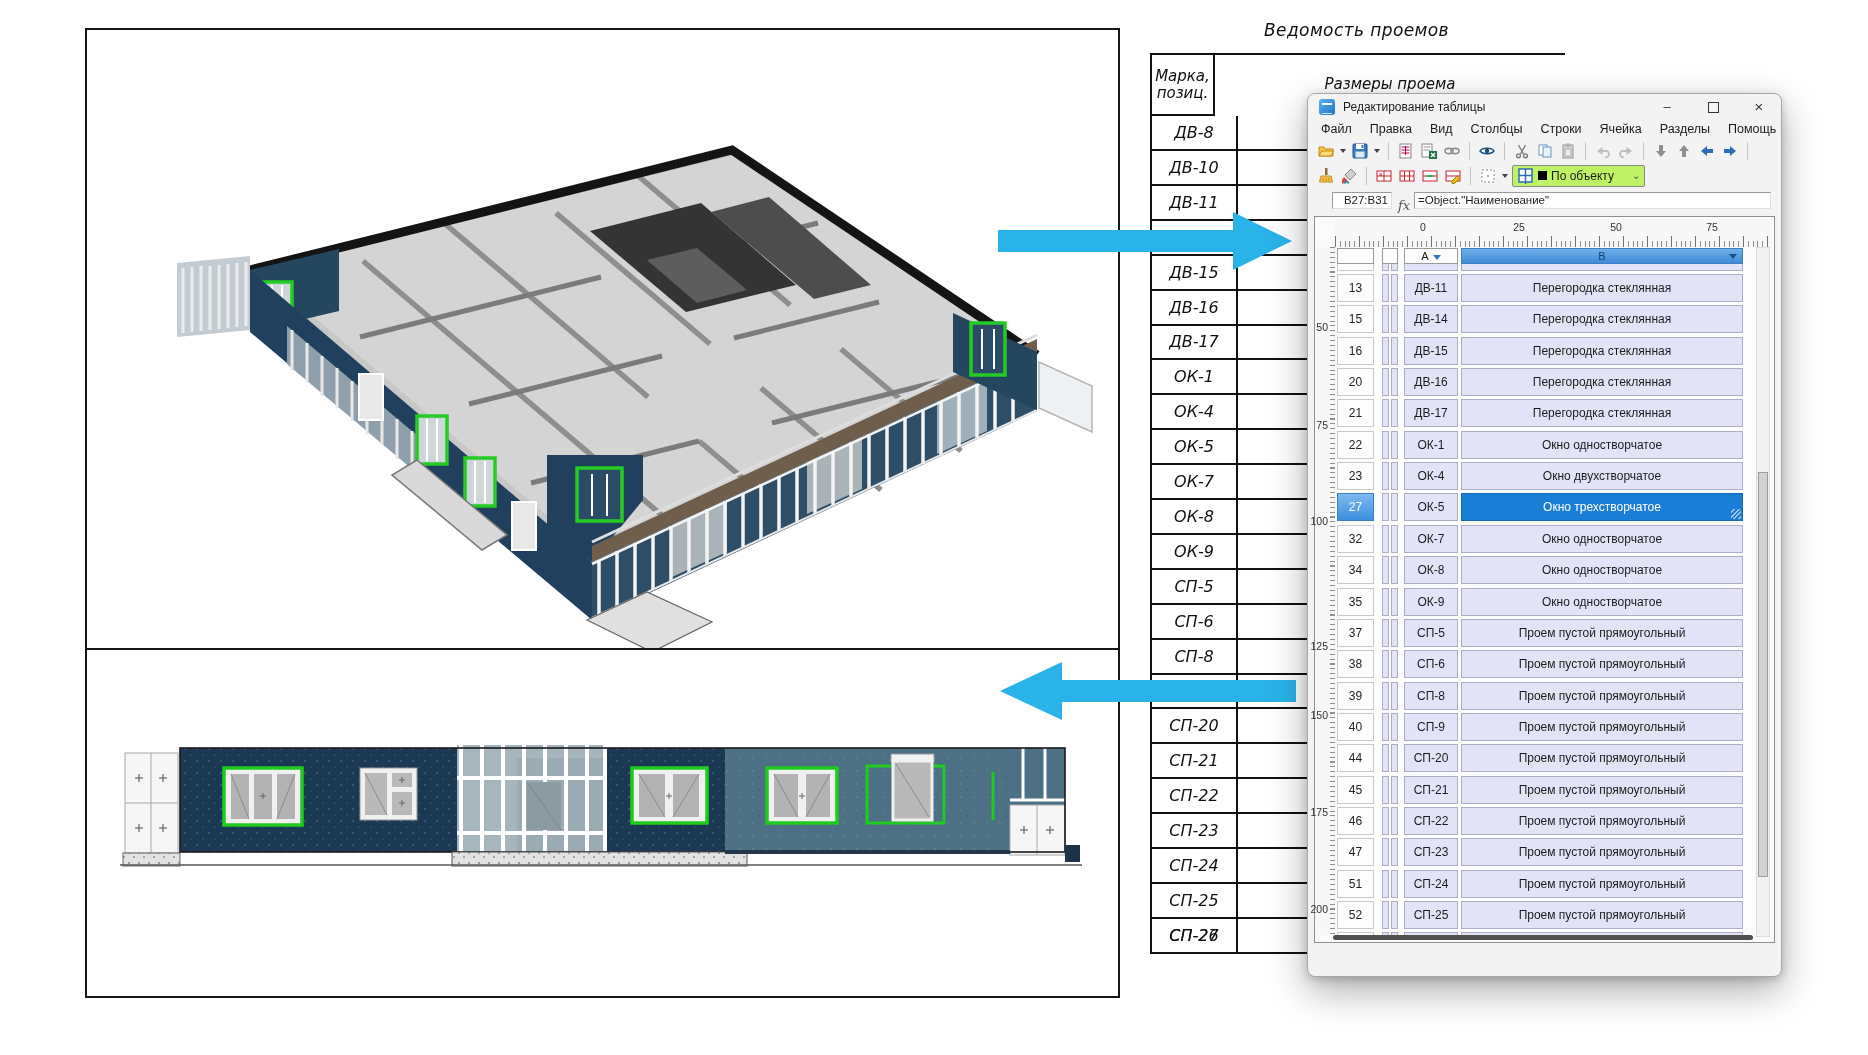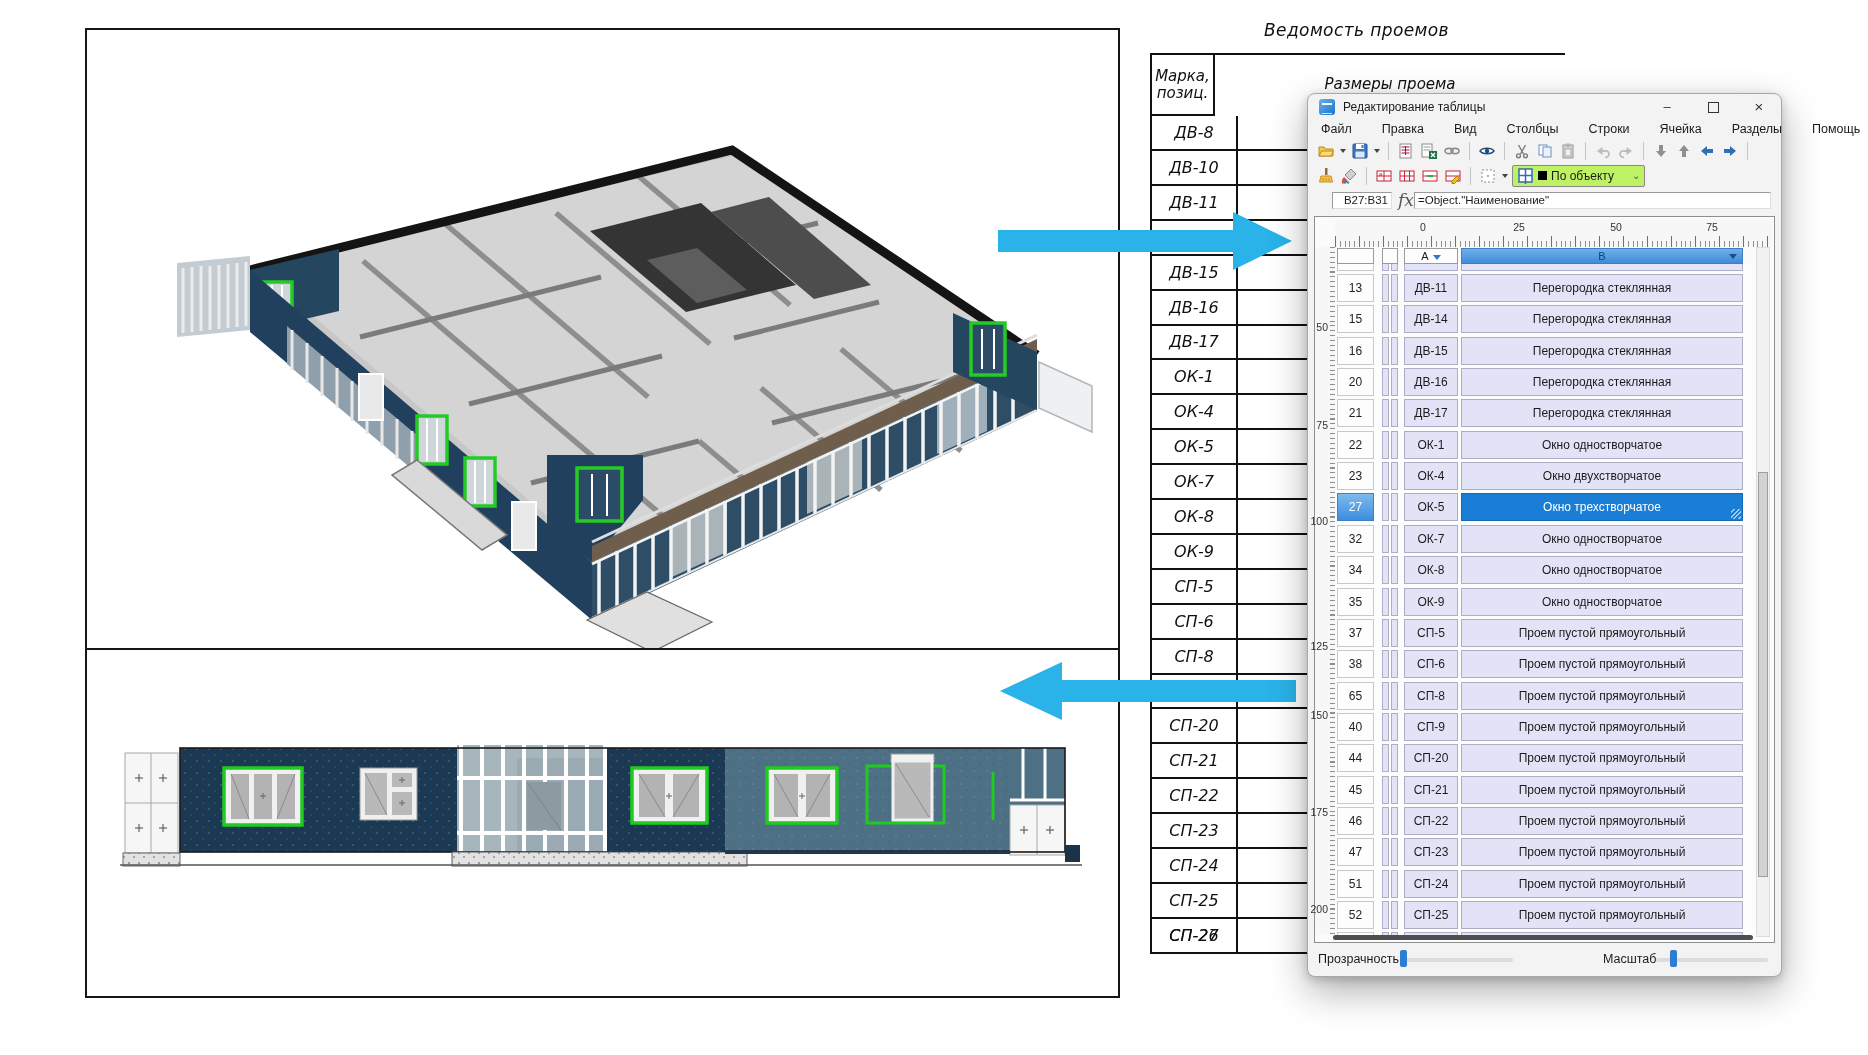--- a/index.html
+++ b/index.html
@@ -41,43 +41,43 @@
             background:linear-gradient(135deg,#62b4ef,#1e72c8);}
   #app-icon:after{content:"";position:absolute;left:3px;top:4px;width:10px;height:8px;
             border-top:2px solid #fff;border-bottom:1px solid #cfe6fa;}
   #dlg-title{position:absolute;left:35px;top:6px;font-size:12px;}
   .winbtn{position:absolute;top:0;width:34px;height:26px;text-align:center;line-height:26px;
           font-size:13px;color:#333;}
   #btn-min{left:342px;} #btn-max{left:388px;} #btn-close{left:434px;font-size:15px;}
   #btn-max i{display:inline-block;width:9px;height:9px;border:1.2px solid #333;margin-top:8px;}
   
   #menubar{position:absolute;left:0;top:26px;width:100%;height:19px;display:flex;
-           gap:16px;padding-left:6px;box-sizing:border-box;}
+           gap:4px;padding-left:6px;box-sizing:border-box;}
   .menu-item{padding:2px 7px;font-size:12.5px;}
   
   .toolbar{position:absolute;left:0;width:100%;display:flex;align-items:center;gap:3px;
            padding-left:8px;box-sizing:border-box;}
   #tb1{top:45px;height:24px;} #tb2{top:69px;height:25px;}
   .tbi{width:20px;height:20px;display:flex;align-items:center;justify-content:center;flex:0 0 auto;}
   .tbsep{width:1px;height:18px;background:#c6c6c6;margin:0 4px;flex:0 0 auto;}
   .caret{width:0;height:0;border-left:3.5px solid transparent;border-right:3.5px solid transparent;
          border-top:4px solid #444;margin:0 1px;flex:0 0 auto;}
   #style-combo{display:flex;align-items:center;gap:4px;border:1px solid #8a8a8a;background:#bef264;
          height:20px;padding:0 4px;border-radius:2px;}
   #style-combo .blk{width:9px;height:9px;background:#000;}
   #style-combo .lbl{font-size:12px;}
   #style-combo .chev{font-size:10px;color:#555;margin-left:14px;}
   
   #formulabar{position:absolute;left:0;top:96px;width:100%;height:24px;}
   .inset{position:absolute;background:#fff;border:1px solid #9b9b9b;border-right-color:#dedede;
          border-bottom-color:#dedede;height:17px;box-sizing:border-box;font-size:11.5px;
          line-height:15px;padding:0 3px;white-space:nowrap;overflow:hidden;}
   #cellref{left:24px;top:2px;width:60px;text-align:right;}
-  #fx{position:absolute;left:90px;top:0;font-family:"DejaVu Serif",serif;font-style:italic;
-      font-size:17px;color:#555;}
+  #fx{position:absolute;left:90px;top:8px;font-family:"DejaVu Serif",serif;font-style:italic;
+      font-size:13px;color:#555;}
   #formula{left:106px;top:2px;width:357px;}
   
   #tablepanel{position:absolute;left:6px;top:122px;width:461px;height:727px;background:#fbfbfb;
               border:1px solid #8f8f8f;box-sizing:border-box;}
   #hruler{position:absolute;left:20px;top:2px;width:437px;height:28px;background:#f7f7f7;}
   #hruler .ticks{position:absolute;left:0;bottom:0;width:100%;height:6px;
      background:repeating-linear-gradient(90deg,#909090 0 1px,transparent 1px 4.8px);}
   #hruler .ticks2{position:absolute;left:0;bottom:0;width:100%;height:11px;
      background:repeating-linear-gradient(90deg,#707070 0 1px,transparent 1px 24px);}
   .hrnum{position:absolute;top:2px;transform:translateX(-50%);font-size:10.5px;color:#333;}
@@ -812,21 +812,21 @@
           <div class="gc gb">Проем пустой прямоугольный</div>
         </div>
         <div class="grow" style="top: 386.2px;">
           <div class="gc gnum">38</div>
           <div class="gc gn1"></div>
           <div class="gc gn2"></div>
           <div class="gc ga">СП-6</div>
           <div class="gc gb">Проем пустой прямоугольный</div>
         </div>
         <div class="grow" style="top: 417.55px;">
-          <div class="gc gnum">65</div>
+          <div class="gc gnum">39</div>
           <div class="gc gn1"></div>
           <div class="gc gn2"></div>
           <div class="gc ga">СП-8</div>
           <div class="gc gb">Проем пустой прямоугольный</div>
         </div>
         <div class="grow" style="top: 448.9px;">
           <div class="gc gnum">40</div>
           <div class="gc gn1"></div>
           <div class="gc gn2"></div>
           <div class="gc ga">СП-9</div>
@@ -881,21 +881,13 @@
           <div class="gc ga"></div>
           <div class="gc gb"></div>
         </div>
       </div>
     <div id="vscroll">
         <div id="vthumb"></div>
       </div>
     <div id="hscroll"></div>
   </div>
 
-  <div id="bottombar">
-    <span class="sliderlab" id="lab-transp">Прозрачность</span>
-    <div class="track" id="track1"></div>
-    <div class="thumb" id="thumb1"></div>
-    <span class="sliderlab" id="lab-scale">Масштаб</span>
-    <div class="track" id="track2"></div>
-    <div class="thumb" id="thumb2"></div>
-  </div>
 </div>
 
 </body></html>

